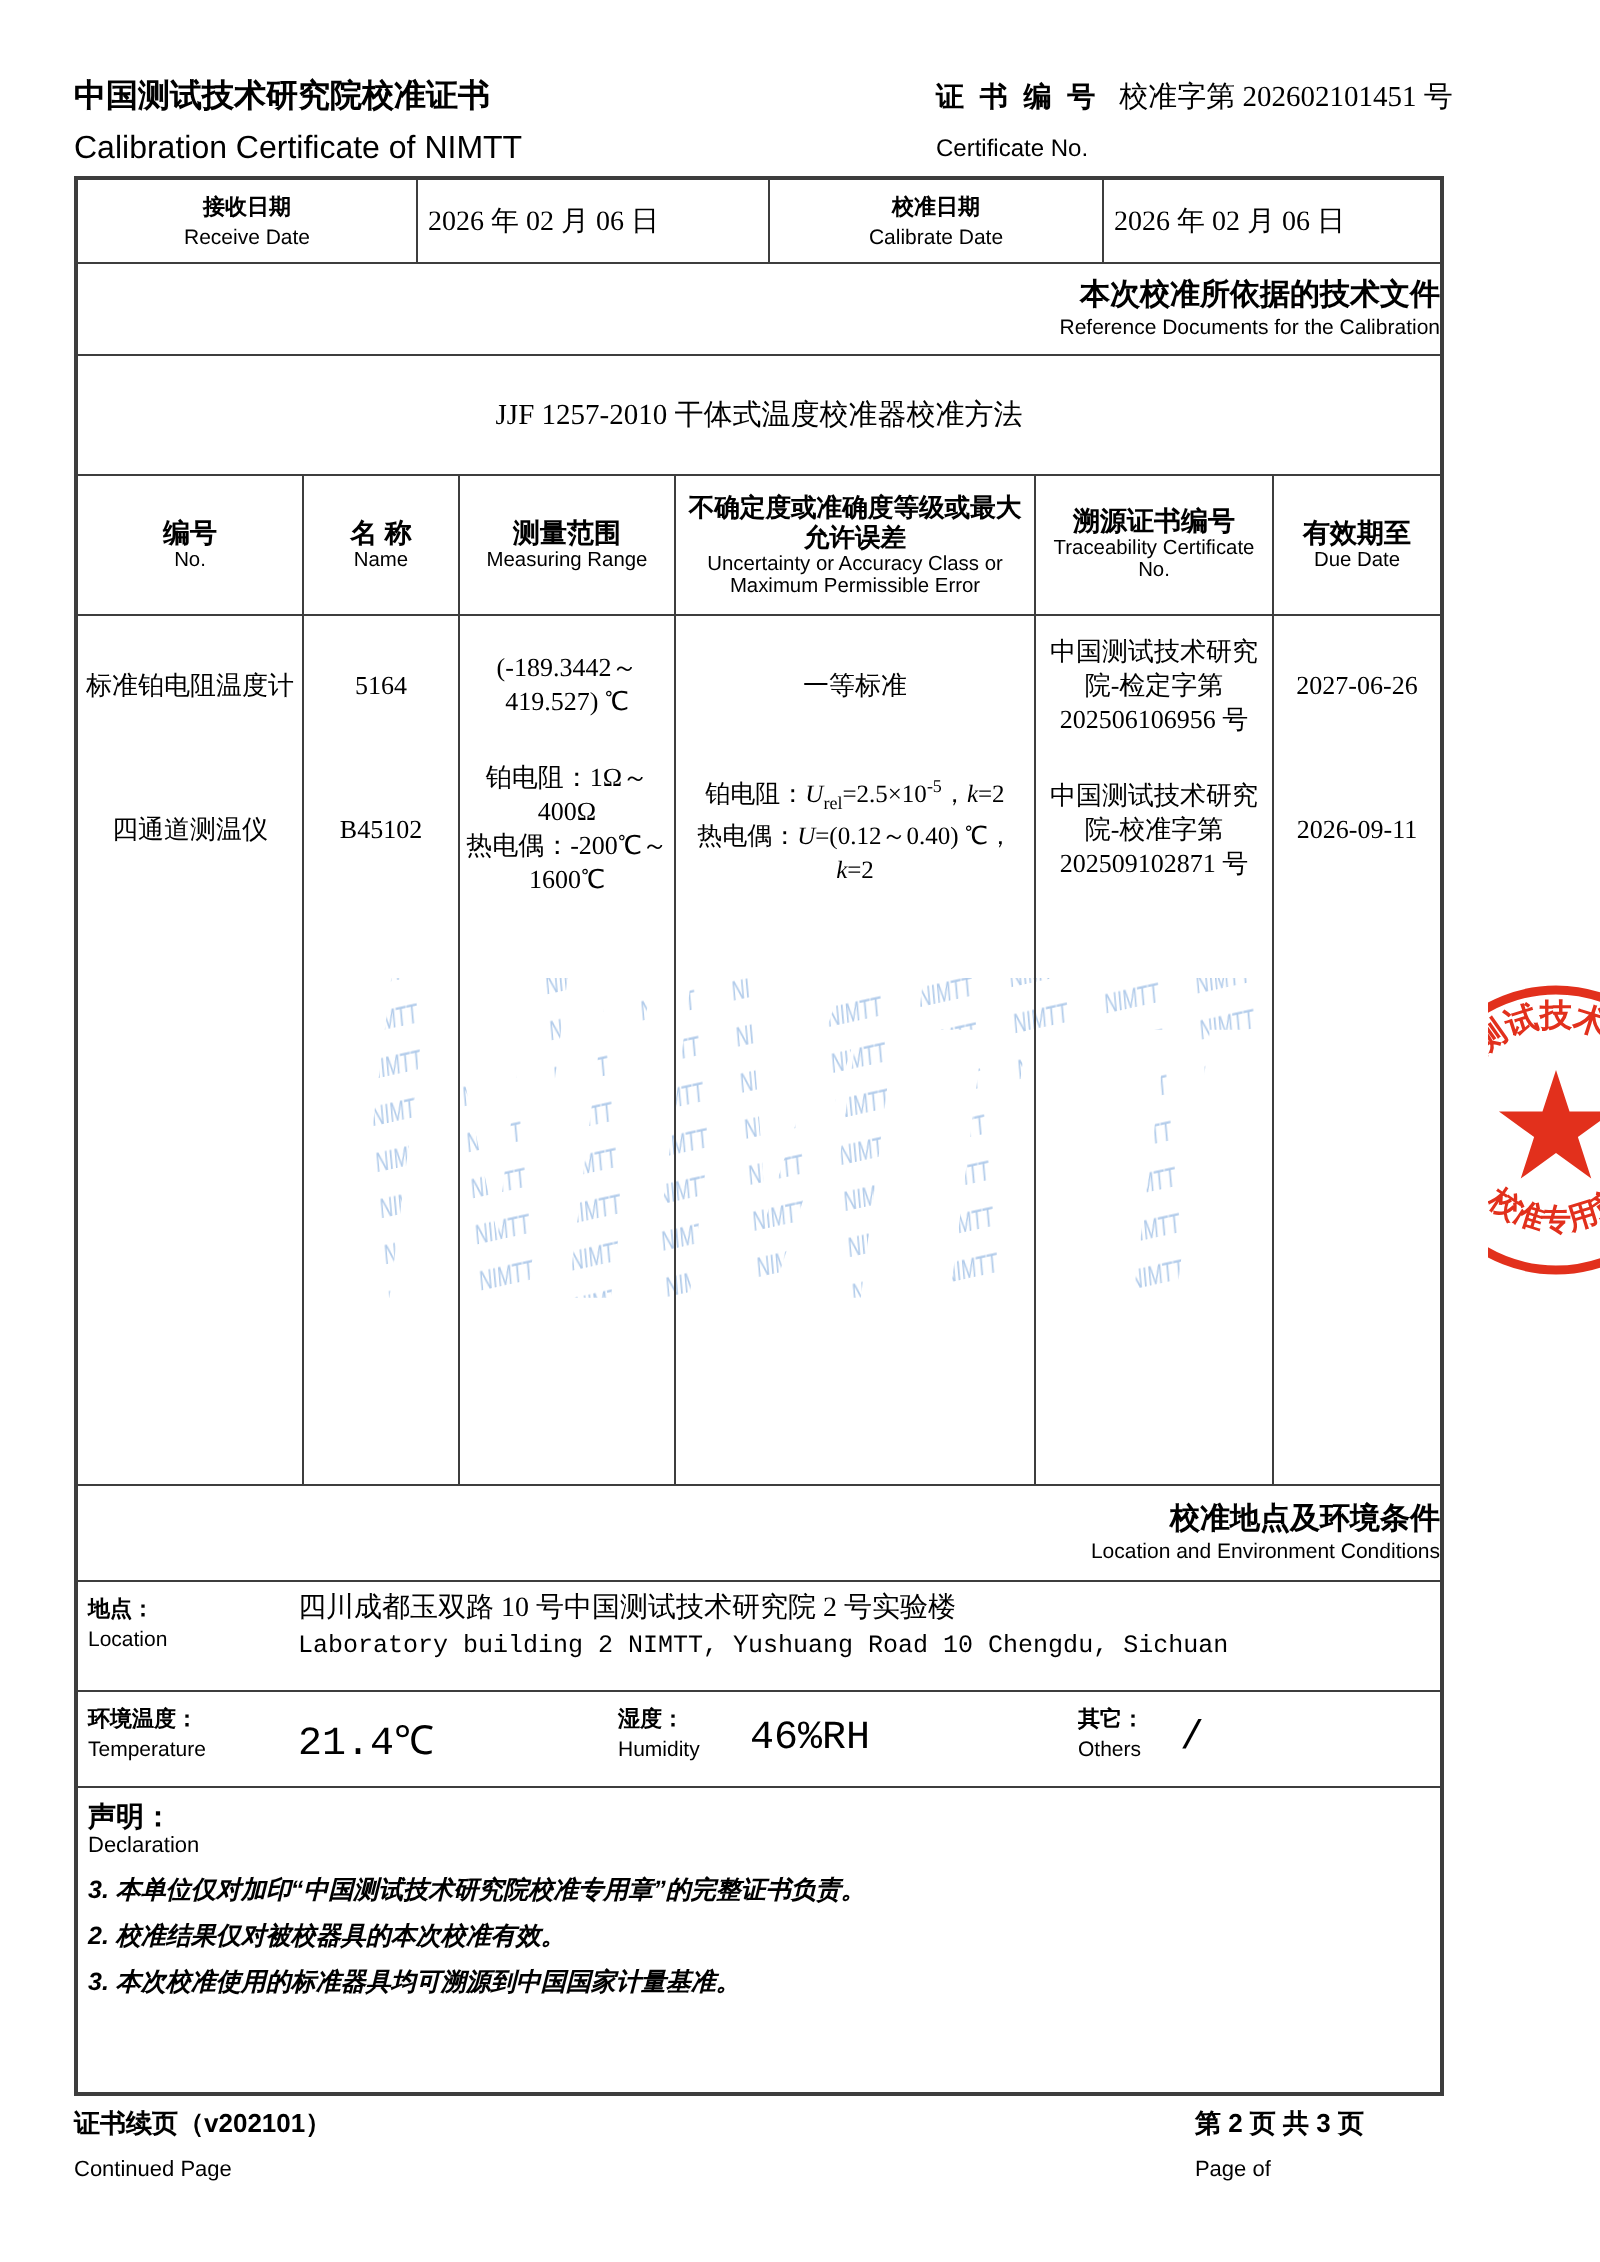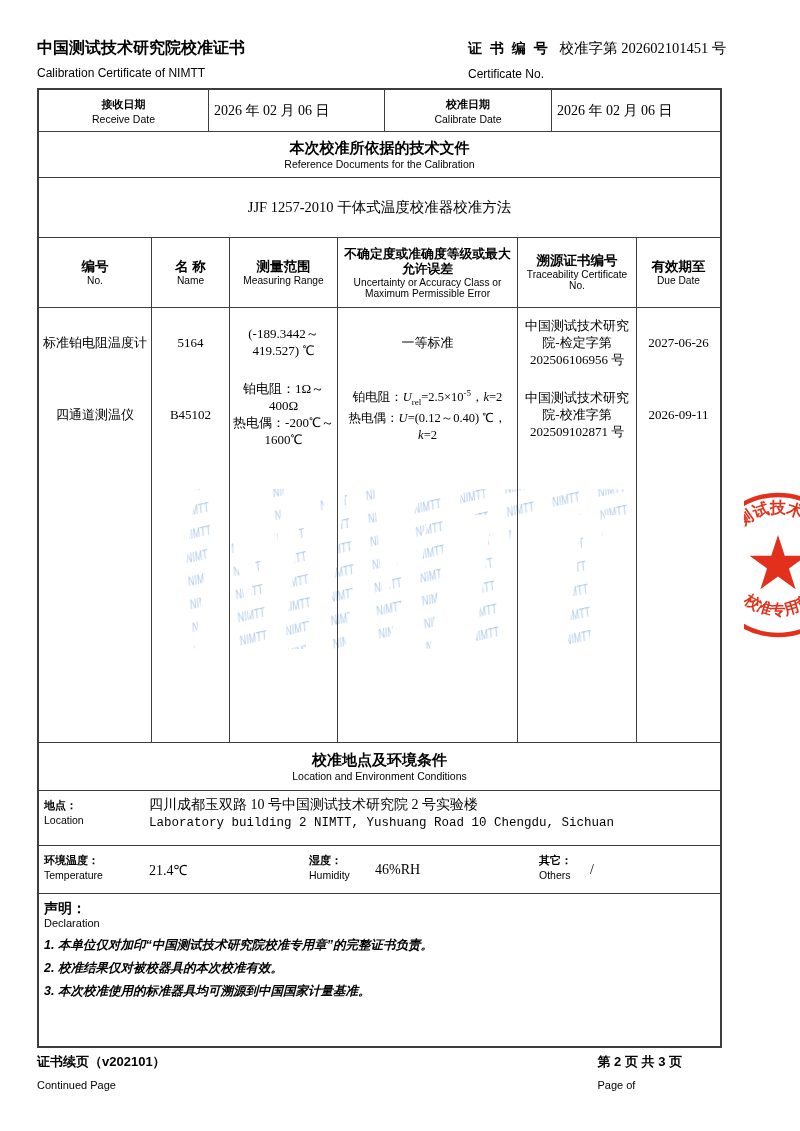--- a/index.html
+++ b/index.html
@@ -1,40 +1,40 @@
 <!DOCTYPE html>
 <html><head>
 <meta charset="utf-8">
 <style>
   html,body{margin:0;padding:0;background:#ffffff;}
   .page{position:relative;width:800px;height:1131px;background:#fff;overflow:hidden;
         font-family:"Liberation Sans",sans-serif;color:#000;}
   
   .hdr-title{position:absolute;left:37px;top:38px;font-size:16px;font-weight:bold;}
-  .hdr-title-en{position:absolute;left:37px;top:66px;font-size:12px;}
+  .hdr-title-en{position:absolute;left:37px;top:66px;font-size:16px;}
   .hdr-certno{position:absolute;left:468px;top:39px;font-size:14px;white-space:nowrap;}
   .hdr-certno .lbl{font-weight:bold;letter-spacing:2px;}
   .hdr-certno .val{font-family:"Liberation Serif",serif;font-size:14.5px;margin-left:6px;}
   .hdr-certno-en{position:absolute;left:468px;top:67px;font-size:12px;}
   
   .doc{position:absolute;left:37px;top:88px;width:685px;height:960px;
        border:2px solid #3d3d3d;box-sizing:border-box;background:transparent;z-index:2;}
   .band{border-bottom:1.5px solid #3d3d3d;box-sizing:border-box;}
   .band:last-child{border-bottom:none;}
   
   .dates{display:grid;grid-template-columns:170px 176px 167px 1fr;height:42px;}
   .dates>div{border-right:1px solid #3d3d3d;display:flex;flex-direction:column;justify-content:center;}
   .dates>div:last-child{border-right:none;}
   .dcell{align-items:center;text-align:center;}
   .vcell{align-items:flex-start;padding-left:5px;}
   .zh-b{font-size:11px;font-weight:bold;line-height:17px;}
   .en-s{font-size:10.5px;line-height:13px;}
   .date-val{font-family:"Liberation Serif",serif;font-size:14px;}
   
-  .sechead{height:46px;display:flex;flex-direction:column;align-items:center;justify-content:center;}
+  .sechead{height:46px;display:flex;flex-direction:column;align-items:flex-end;justify-content:center;}
   .sechead .zh{font-size:15px;font-weight:bold;line-height:19px;}
   .sechead .en{font-size:10.5px;line-height:14px;}
   .refdoc{height:60px;display:flex;align-items:center;justify-content:center;
           font-family:"Liberation Serif",serif;font-size:14.5px;}
   .sechead2{height:48px;}
   
   .g6{display:grid;grid-template-columns:113px 78px 108px 180px 119px 1fr;}
   .g6>div{border-right:1px solid #3d3d3d;box-sizing:border-box;}
   .g6>div:last-child{border-right:none;}
   .thead{height:70px;}
@@ -54,21 +54,21 @@
   sup,sub{font-size:9px;}
   
   .lochead{height:48px;}
   .place{height:55px;display:grid;grid-template-columns:110px 1fr;}
   .place .lblcol{padding:6px 0 0 5px;}
   .place .valcol{padding-top:4px;}
   .place-zh{font-family:"Liberation Serif",serif;font-size:14px;line-height:19px;}
   .place-en{font-family:"Liberation Mono",monospace;font-size:12.5px;line-height:19px;}
   .env{height:48px;display:grid;grid-template-columns:110px 155px 71px 159px 56px 1fr;}
   .env .lbl{padding:6px 0 0 5px;}
-  .env .val{display:flex;align-items:center;font-family:Liberation Serif, serif;font-size:14px;}
+  .env .val{display:flex;align-items:center;font-family:Liberation Mono, monospace;font-size:20px;}
   
   .decl{padding:6px 6px 0 5px;}
   .decl .zh-b{font-size:14px;}
   .decl .en-s{font-size:11px;margin-bottom:4px;}
   .decl-item{font-size:12.5px;font-weight:bold;font-style:italic;line-height:23px;}
   
   .foot{position:absolute;left:37px;top:1054px;width:685px;display:flex;justify-content:space-between;}
   .foot .zh{font-size:13px;font-weight:bold;line-height:16px;}
   .foot .en{font-size:11px;margin-top:9px;}
   .foot-right{margin-right:40px;}
@@ -220,21 +220,21 @@
       <div class="lbl">
         <div class="zh-b">其它：</div>
         <div class="en-s">Others</div>
       </div>
       <div class="val">/</div>
     </div>
 
     <div class="band decl">
       <div class="zh-b">声明：</div>
       <div class="en-s">Declaration</div>
-      <div class="decl-item">1. 本单位仅对加印“中国测试技术研究院校准专用章”的完整证书负责。</div>
+      <div class="decl-item">3. 本单位仅对加印“中国测试技术研究院校准专用章”的完整证书负责。</div>
       <div class="decl-item">2. 校准结果仅对被校器具的本次校准有效。</div>
       <div class="decl-item">3. 本次校准使用的标准器具均可溯源到中国国家计量基准。</div>
     </div>
   </div>
 
   <div class="stamp">
     <svg width="170" height="170" viewBox="0 0 170 170">
       <circle cx="85" cy="85" r="70" fill="none" stroke="#e2301c" stroke-width="4.5"></circle>
       <path d="M85,55 L91.76,75.70 L113.53,75.73 L95.94,88.55 L102.63,109.27 L85,96.5 L67.37,109.27 L74.06,88.55 L56.47,75.73 L78.24,75.70 Z" fill="#e2301c"></path>
       <path id="sealTop" d="M 33,85 A 52,52 0 0 1 137,85" fill="none"></path>

